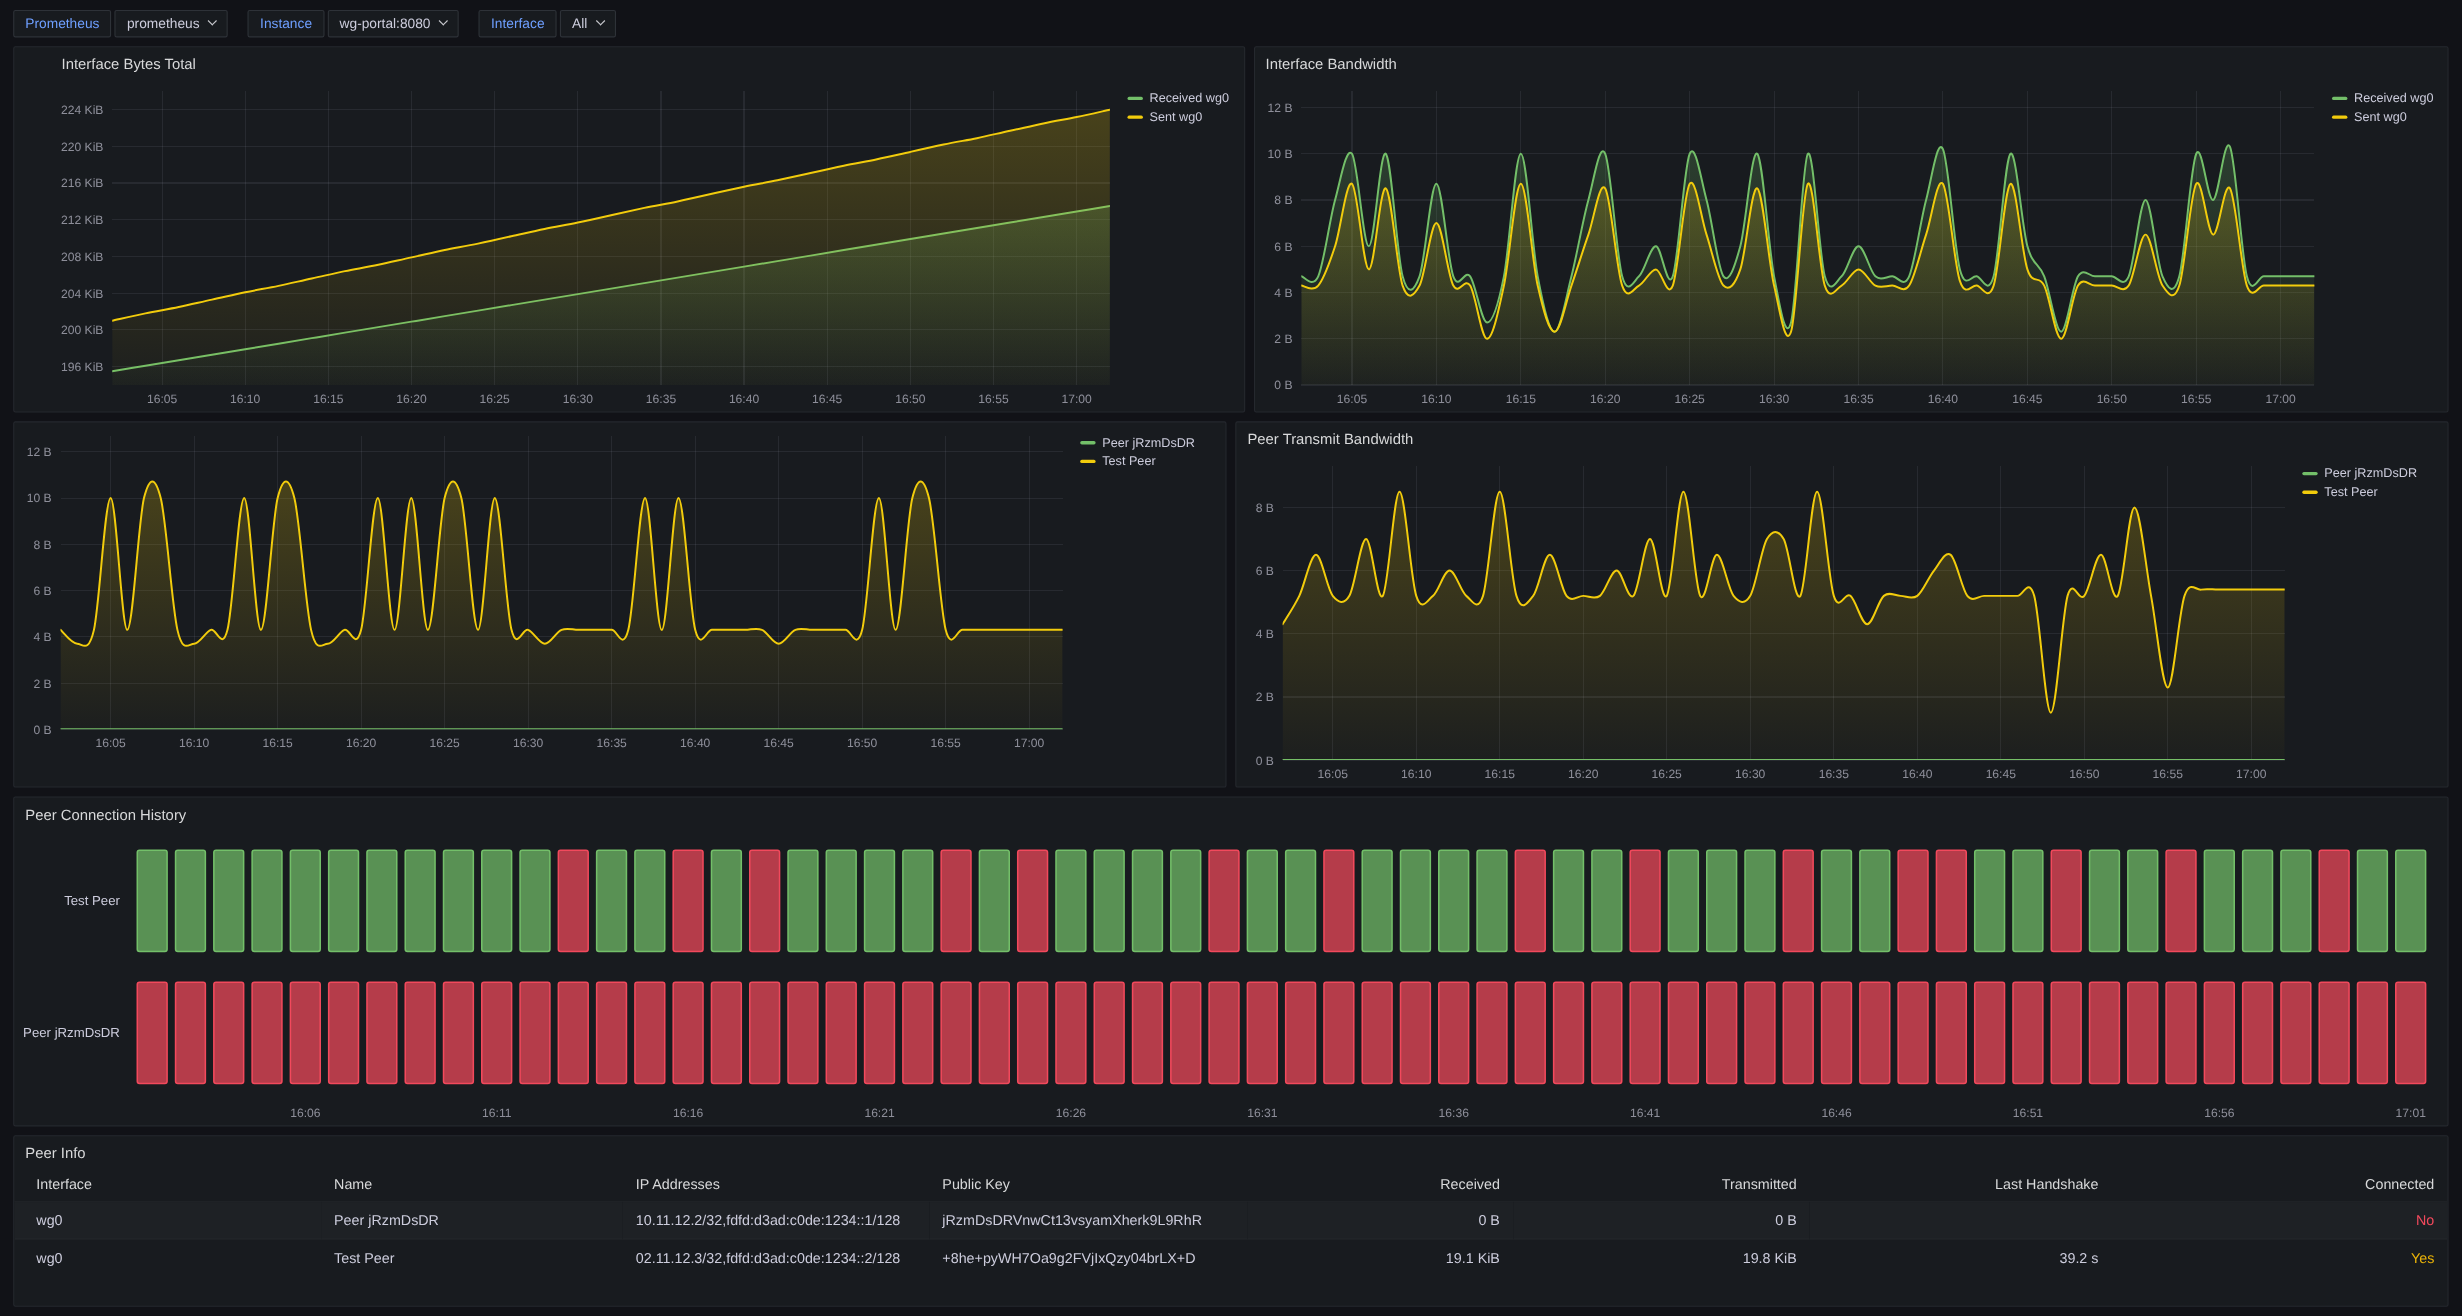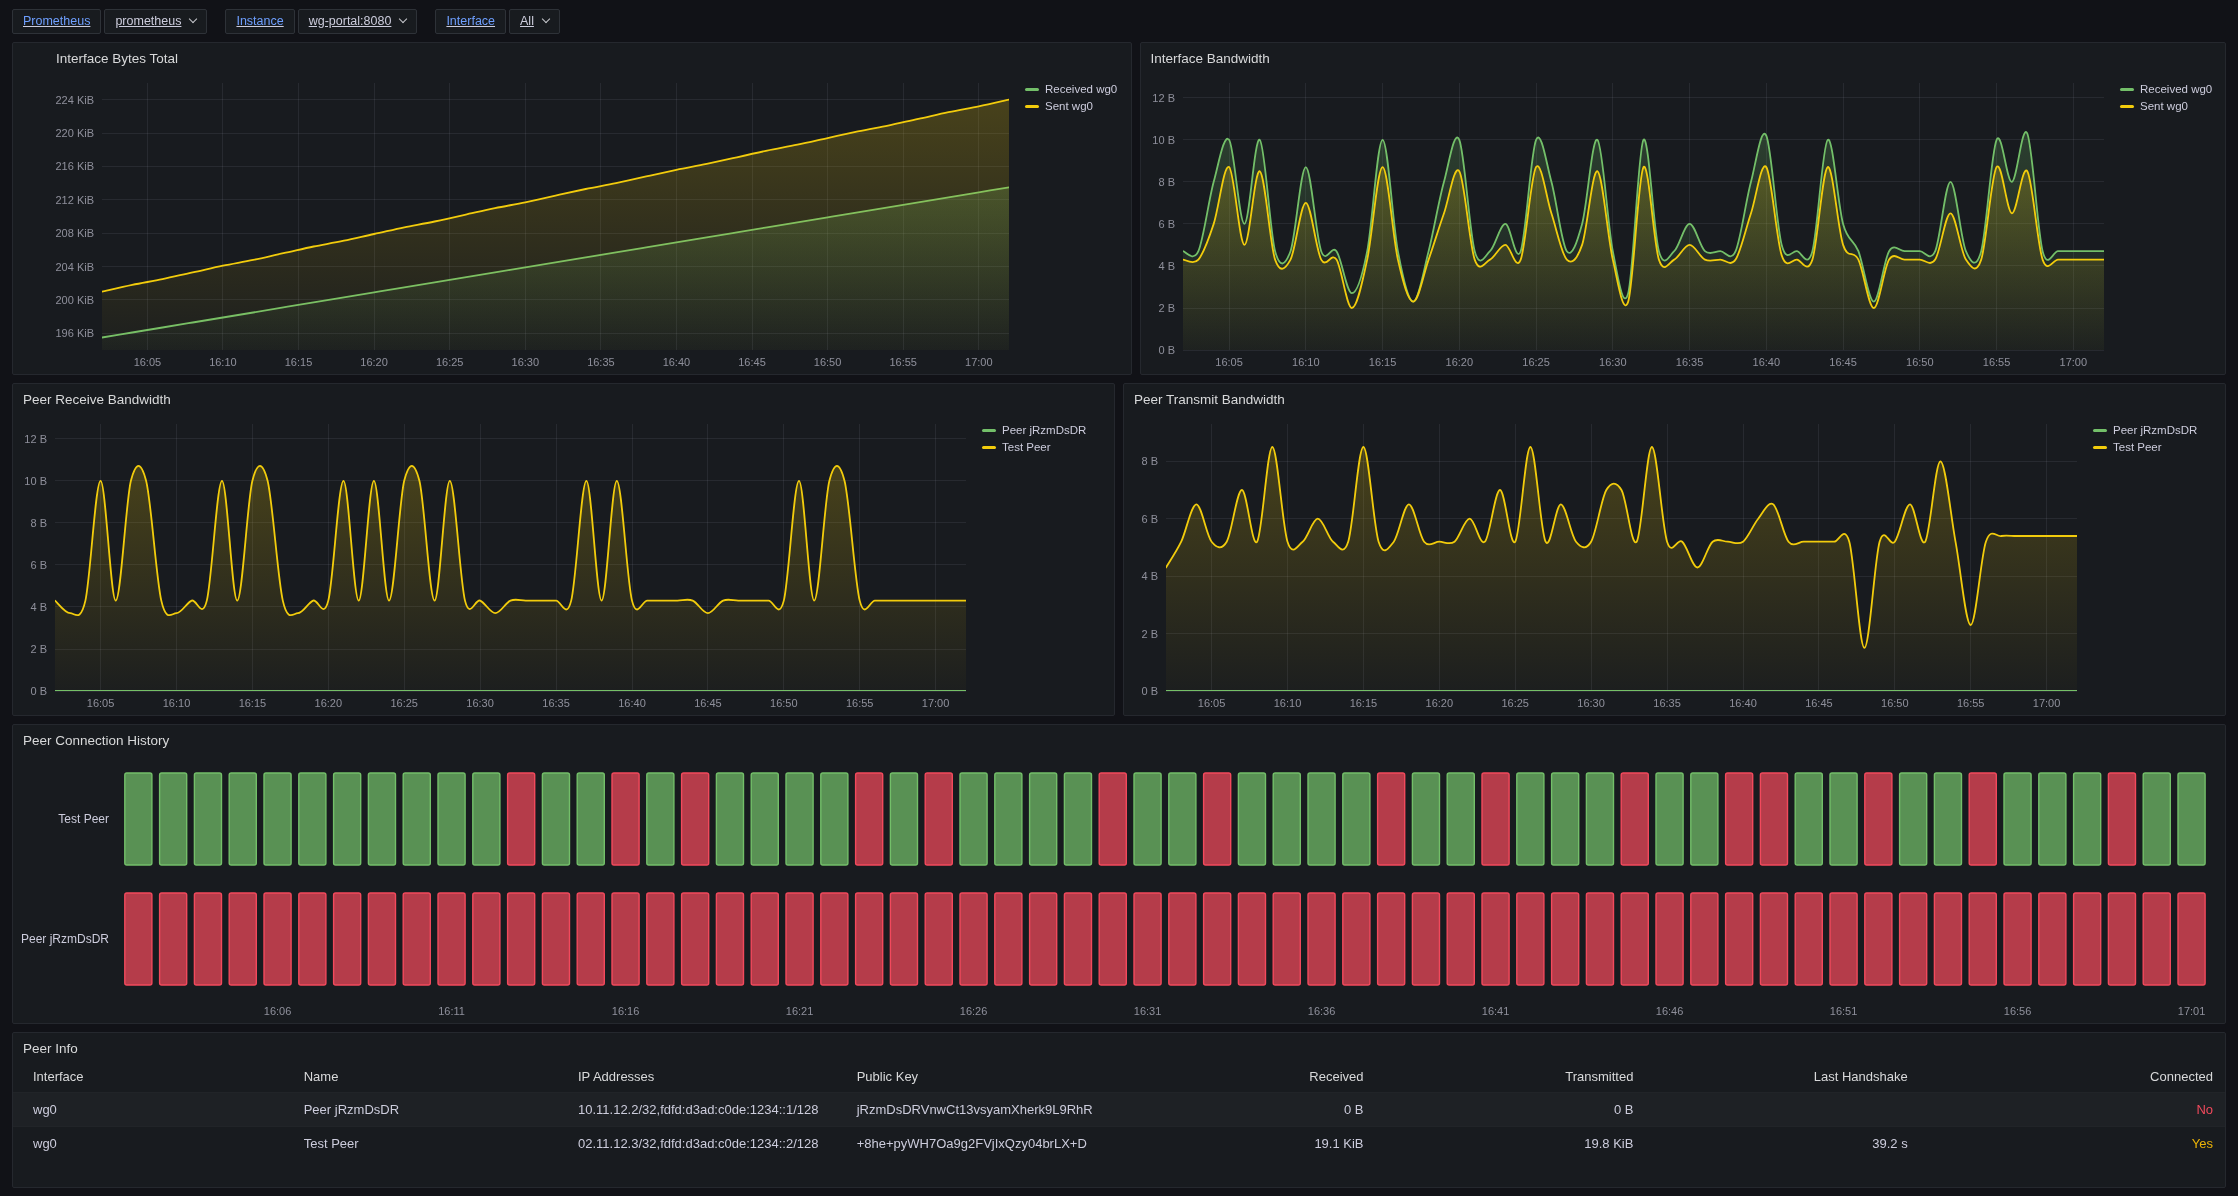--- a/index.html
+++ b/index.html
@@ -1,18 +1,18 @@
 <!DOCTYPE html>
 <html><head>
 <meta charset="utf-8">
 <style>
   * { margin:0; padding:0; box-sizing:border-box; }
   html,body { width:2238px; height:1196px; background:#111217; font-family:"Liberation Sans",sans-serif; color:#ccccdc; overflow:hidden; }
   .dash { display:flex; flex-direction:column; gap:8px; padding:8px 12px; height:100%; }
-  .toolbar { display:flex; gap:18px; align-items:center; height:26px; flex:none;text-decoration:underline; }
+  .toolbar { display:flex; gap:18px; align-items:center; height:26px; flex:none; }
   .var { display:flex; gap:3px; }
   .var-label { display:flex; align-items:center; padding:0 10px; height:25px; background:#181b1f; border:1px solid #2e3238; border-radius:2px; color:#6e9fff; font-size:12.5px; }
   .var-value { display:flex; align-items:center; gap:9px; padding:0 10px; height:25px; background:#181b1f; border:1px solid #2e3238; border-radius:2px; color:#ccccdc; font-size:12.5px; cursor:pointer; }
   .caret { width:6px; height:6px; border-right:1.5px solid #c7c8cd; border-bottom:1.5px solid #c7c8cd; transform:rotate(45deg); margin-top:-4px; }
   .row { display:flex; gap:8px; flex:none; }
   .panel { background:#181b1f; border:1px solid #25282e; border-radius:2px; overflow:hidden; display:flex; flex-direction:column; }
   .panel-title { height:28px; flex:none; display:flex; align-items:center; padding:3px 10px 0; font-size:13.5px; font-weight:500; color:#d8d9da; cursor:pointer; }
   .chart-body { flex:1; position:relative; min-height:0; }
   svg { display:block; }
   svg text { font-family:"Liberation Sans",sans-serif; }
@@ -183,21 +183,20 @@
             <text x="999" y="22" fill="#ccccdc" font-size="11.5">Received wg0</text>
             <rect x="979" y="34" width="14" height="3" rx="1.5" fill="#f2cc0c"></rect>
             <text x="999" y="39" fill="#ccccdc" font-size="11.5">Sent wg0</text>
           </svg>
         </div>
     </div>
   </div>
 
   <div class="row" style="height:333px;">
     <div class="panel" style="flex:1;">
-      <div class="panel-title">Peer Receive Bandwidth</div>
       <div class="chart-body">
           <svg width="1101" height="303">
             <defs>
               <clipPath id="clip2">
                 <rect x="42" y="12" width="911" height="267"></rect>
               </clipPath>
               <linearGradient id="grad2_0" x1="0" y1="0" x2="0" y2="1">
                 <stop offset="0%" stop-color="#73bf69" stop-opacity="0.22"></stop>
                 <stop offset="100%" stop-color="#73bf69" stop-opacity="0.02"></stop>
               </linearGradient>

